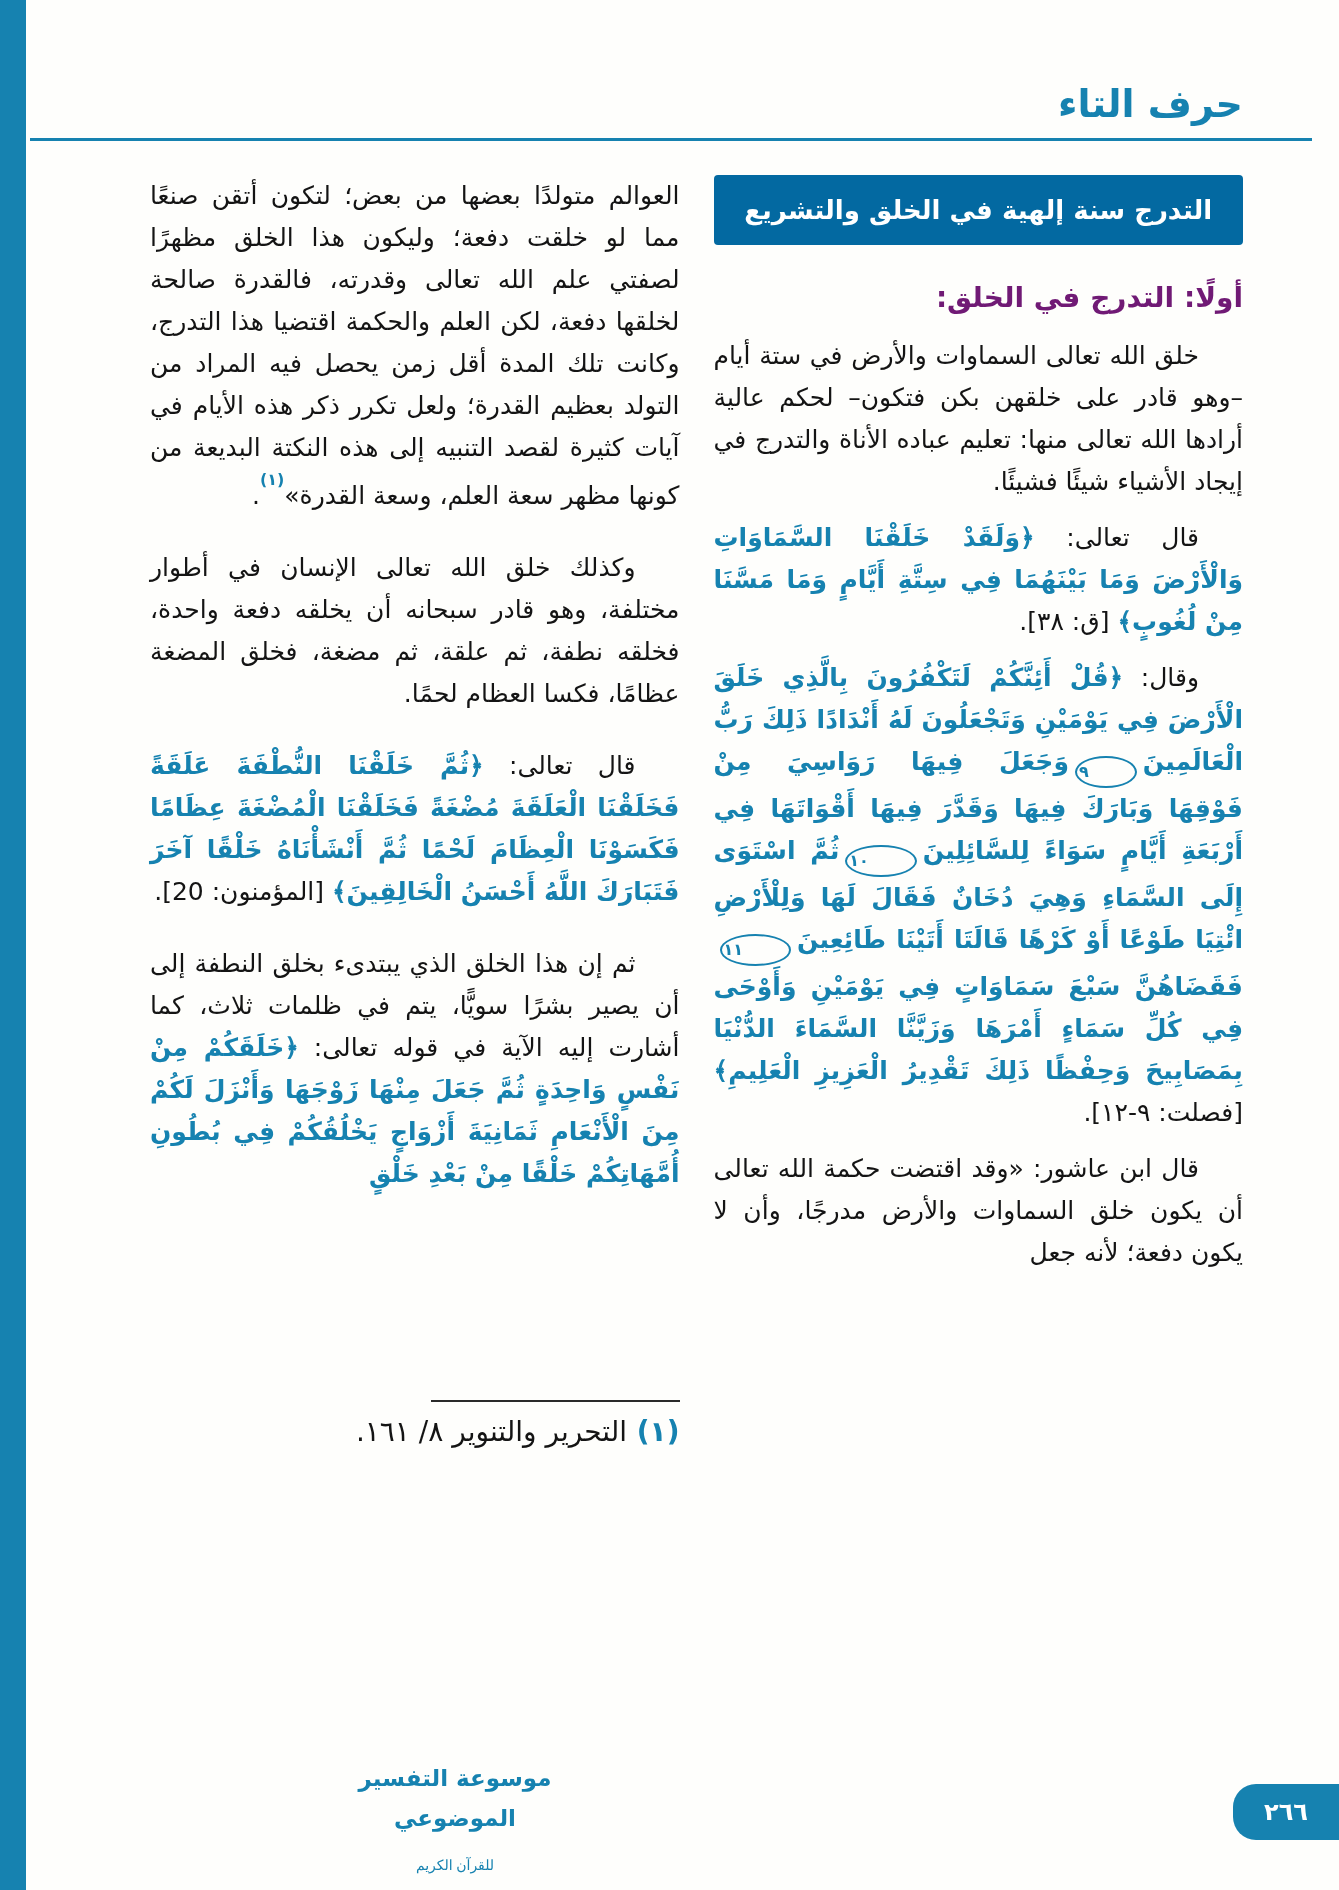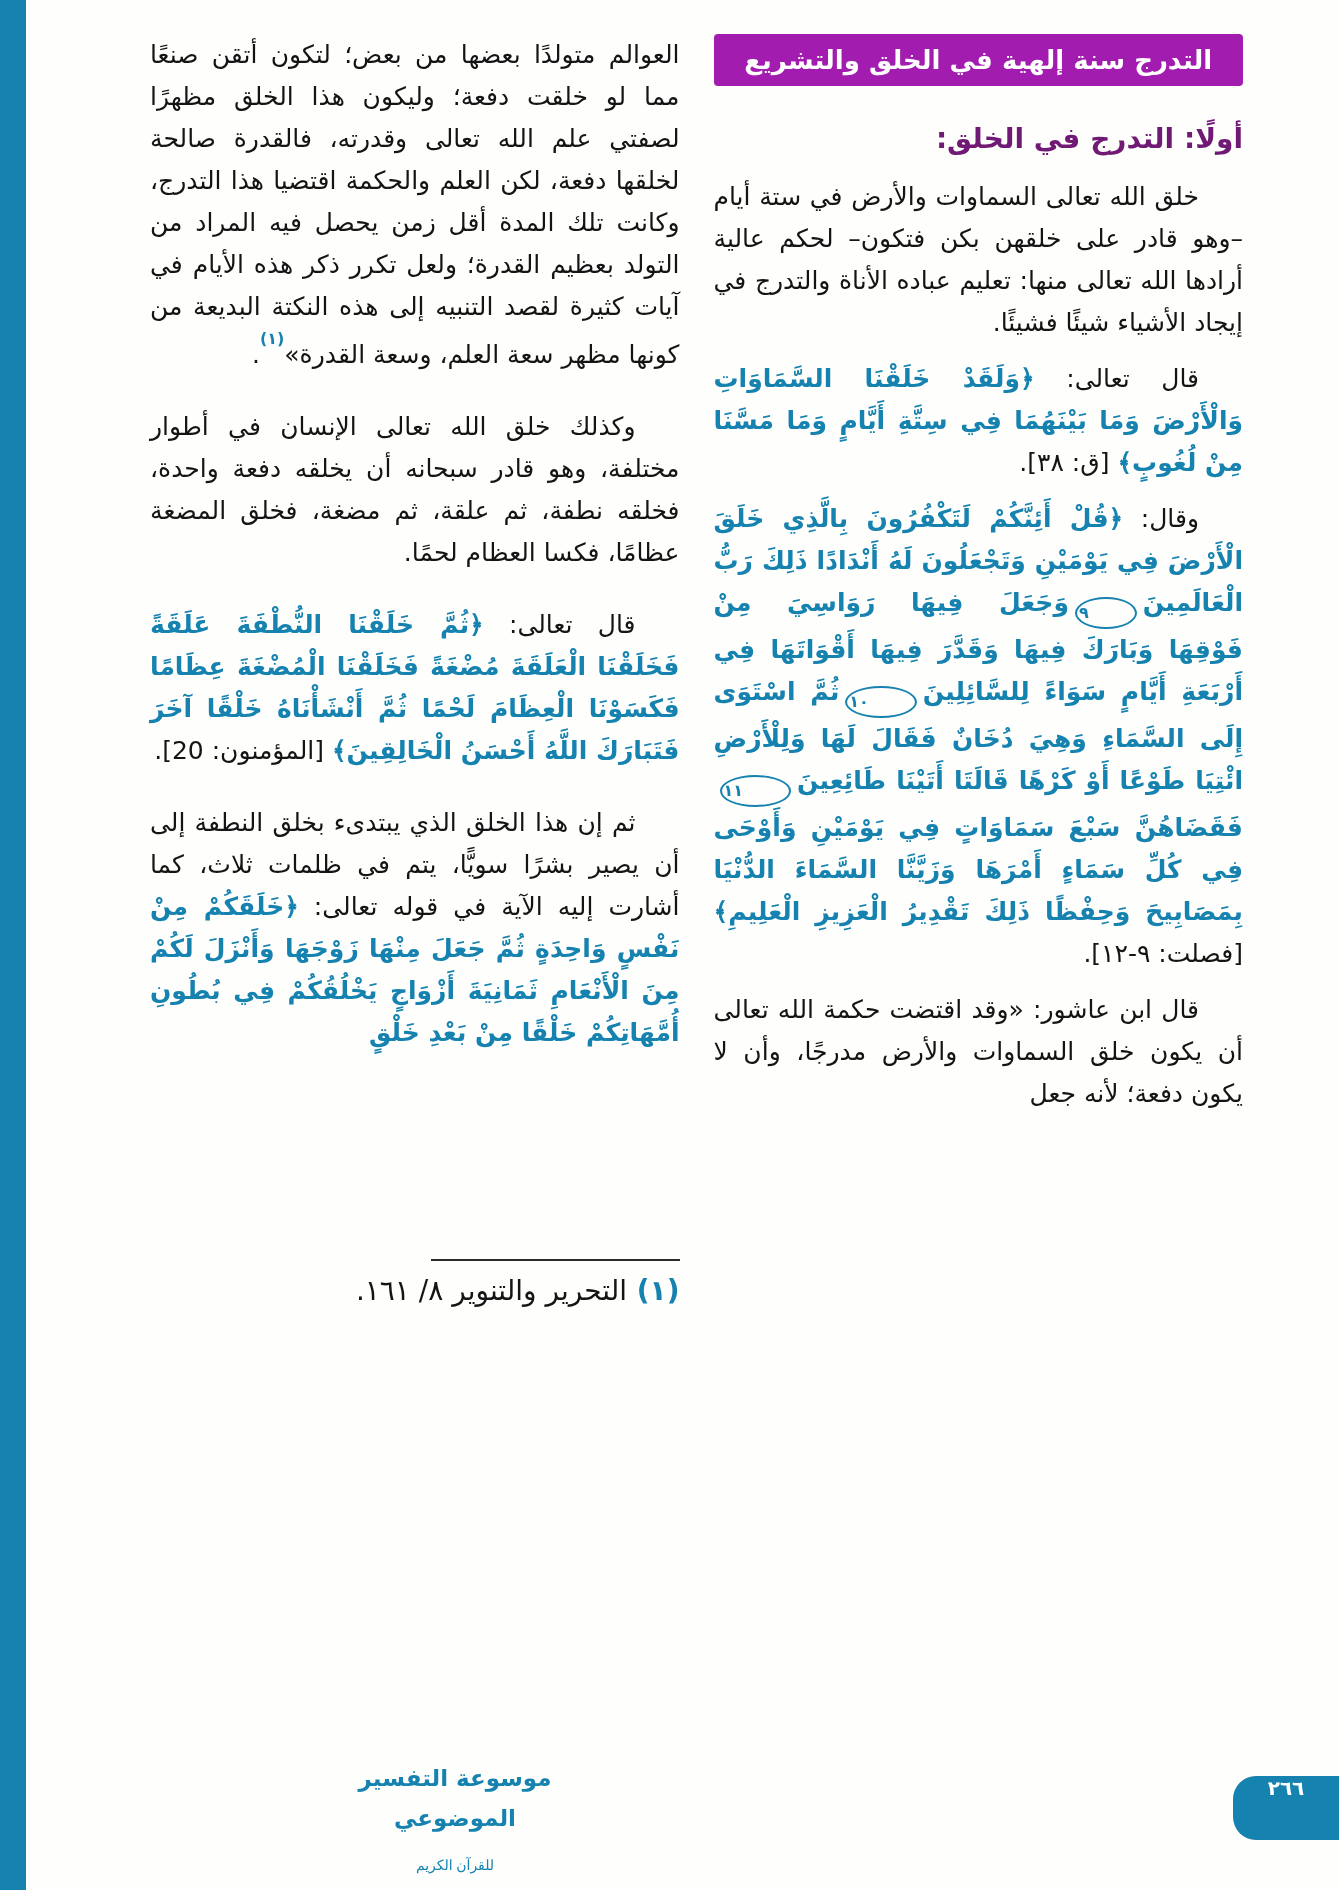--- a/index.html
+++ b/index.html
@@ -48,26 +48,26 @@
     align-items: flex-start;
   }
   .column {
     flex: 1 1 0;
     display: flex;
     flex-direction: column;
   }
   .col-left { min-height: 1275px; gap: 16px; }
 
   .title-box {
-    background: #a21caf;
+    background: #0369a1;
     color: #ffffff;
     text-align: center;
     font-size: 26px;
     font-weight: bold;
-    padding: 11px 10px;
+    padding: 20px 10px;
     border-radius: 4px;
     margin-bottom: 24px;
   }
 
   .body {
     font-size: 25px;
     line-height: 42px;
     text-align: justify;
     margin-bottom: 14px;
   }
@@ -148,38 +148,42 @@
     font-size: 14px;
     margin-top: 19px;
     font-family: Liberation Serif, serif;
   }
 
   .page-number-badge {
     position: absolute;
     bottom: 50px;
     right: 0;
     width: 106px;
-    height: 64px;
+    height: 56px;
     background: #1682b0;
     color: #ffffff;
     display: flex;
-    align-items: flex-start;
+    align-items: center;
     justify-content: center;
-    font-size: 20px;
+    font-size: 24px;
     font-weight: bold;
     border-radius: 23px 0 0 23px;
   }
 </style>
 </head>
 <body>
 
 <div class="page">
 
   <div class="spine-stripe"></div>
 
+  <header class="page-header">
+    <div class="chapter-title">حرف التاء</div>
+    <div class="header-rule"></div>
+  </header>
 
   <main class="content">
 
     <section class="column col-right">
 
       <div class="title-box">
         <span>التدرج سنة إلهية في الخلق والتشريع</span>
       </div>
 
 

